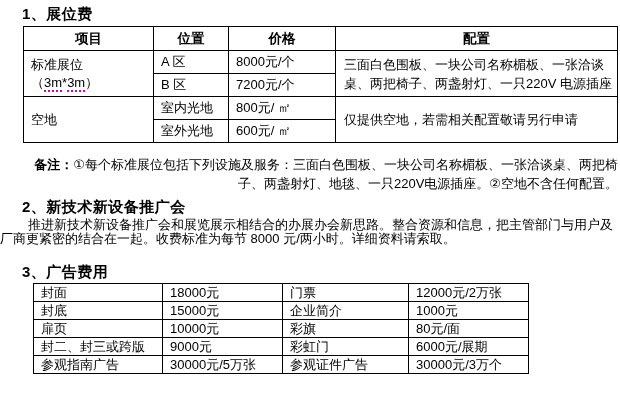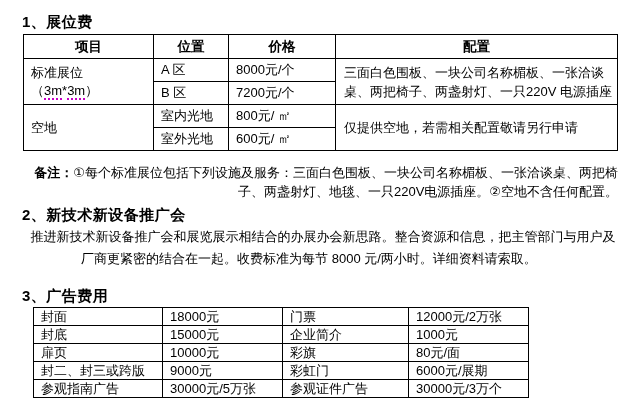--- a/index.html
+++ b/index.html
@@ -3,21 +3,21 @@
 <meta charset="utf-8">
 <style>
   * { margin:0; padding:0; box-sizing:border-box; }
   html,body { background:#ffffff; }
   body {
     width:620px; height:402px; overflow:hidden;
     color:#000000;
     font-family:"Liberation Sans","DejaVu Sans",sans-serif;
     font-size:13px;
   }
-  .doc { width:620px; height:360px; padding-top:12px; position:relative; }
+  .doc { width:620px; height:360px; padding-top:4px; position:relative; }
 
   .sec-title {
     font-size:15px; font-weight:700; line-height:19px;
     margin-left:22px; letter-spacing:0.5px;
   }
 
   table { border-collapse:collapse; table-layout:fixed;border-radius:26px; }
   td, th { border:1px solid #000; overflow:hidden; }
 
   
@@ -35,21 +35,21 @@
   .misspell { border-bottom:2px dotted #c800c8; }
 
   
   .note {
     margin:12px 0 0 0; line-height:19px; text-indent:10px; padding-right:2px;text-align:right;
   }
   .note b { font-weight:700; }
 
   
   .para {
-    margin:2px 0 13px 0; line-height:22px; text-indent:28px; padding-right:2px;text-align:center;
+    margin:2px 0 13px 0; line-height:14px; text-indent:28px; padding-right:2px;
   }
 
   
   #ad-table { width:495px; margin:2px 0 0 33px; }
   #ad-table td {
     height:18px; padding:0 4px 0 7px; line-height:16px; vertical-align:middle;
   }
 </style>
 </head>
 <body>

